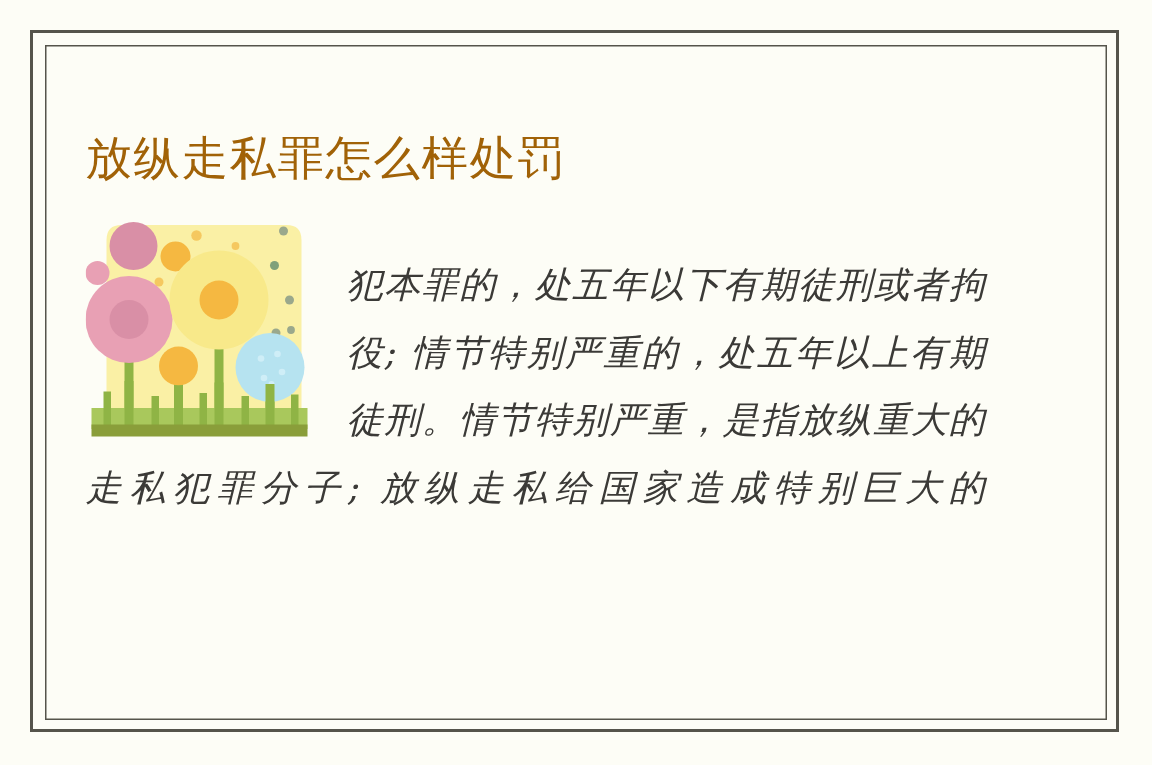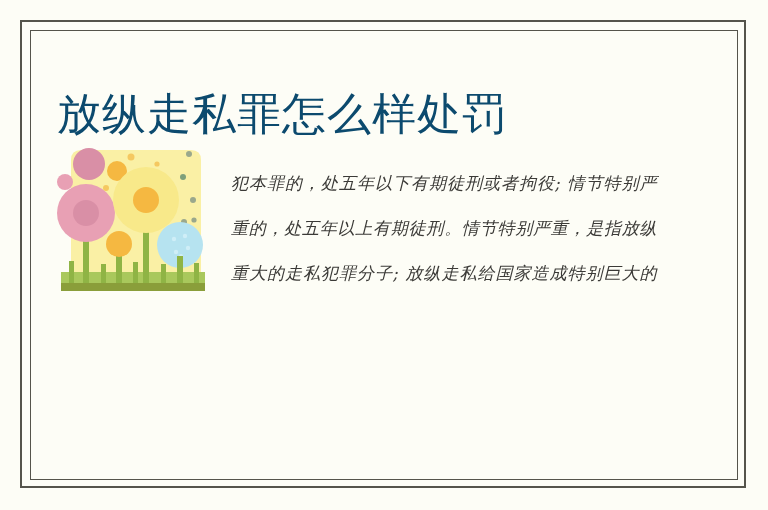--- a/index.html
+++ b/index.html
@@ -39,24 +39,24 @@
     height: 450px;
     border: 1px solid #55544b;
     box-sizing: border-box;
   }
 
   
   .title {
     position: absolute;
     left: 57px;
     top: 62px;
-    font-size: 44px;
+    font-size: 31px;
     line-height: 46px;
     letter-spacing: 1px;
-    color: #0c4a6e;
+    color: #a16207;
     font-weight: 400;
     white-space: nowrap;
   }
 
   
   .article {
     position: absolute;
     left: 57px;
     top: 144px;
     width: 600px;
@@ -75,21 +75,21 @@
   .illu-canvas {
     position: absolute;
     left: 0; top: 0;
     width: 152px;
     height: 153px;
     display: block;
   }
 
   
   .body-text {
-    font-size: 17px;
+    font-size: 24px;
     line-height: 45px;
     color: #3b3a37;
     text-align: justify;
     text-align-last: justify;
     letter-spacing: 0.5px;
     font-family: "DejaVu Serif", "Liberation Serif", serif;
     font-style: italic;
     font-weight: 400;
   }
   .clear { clear: both; }

